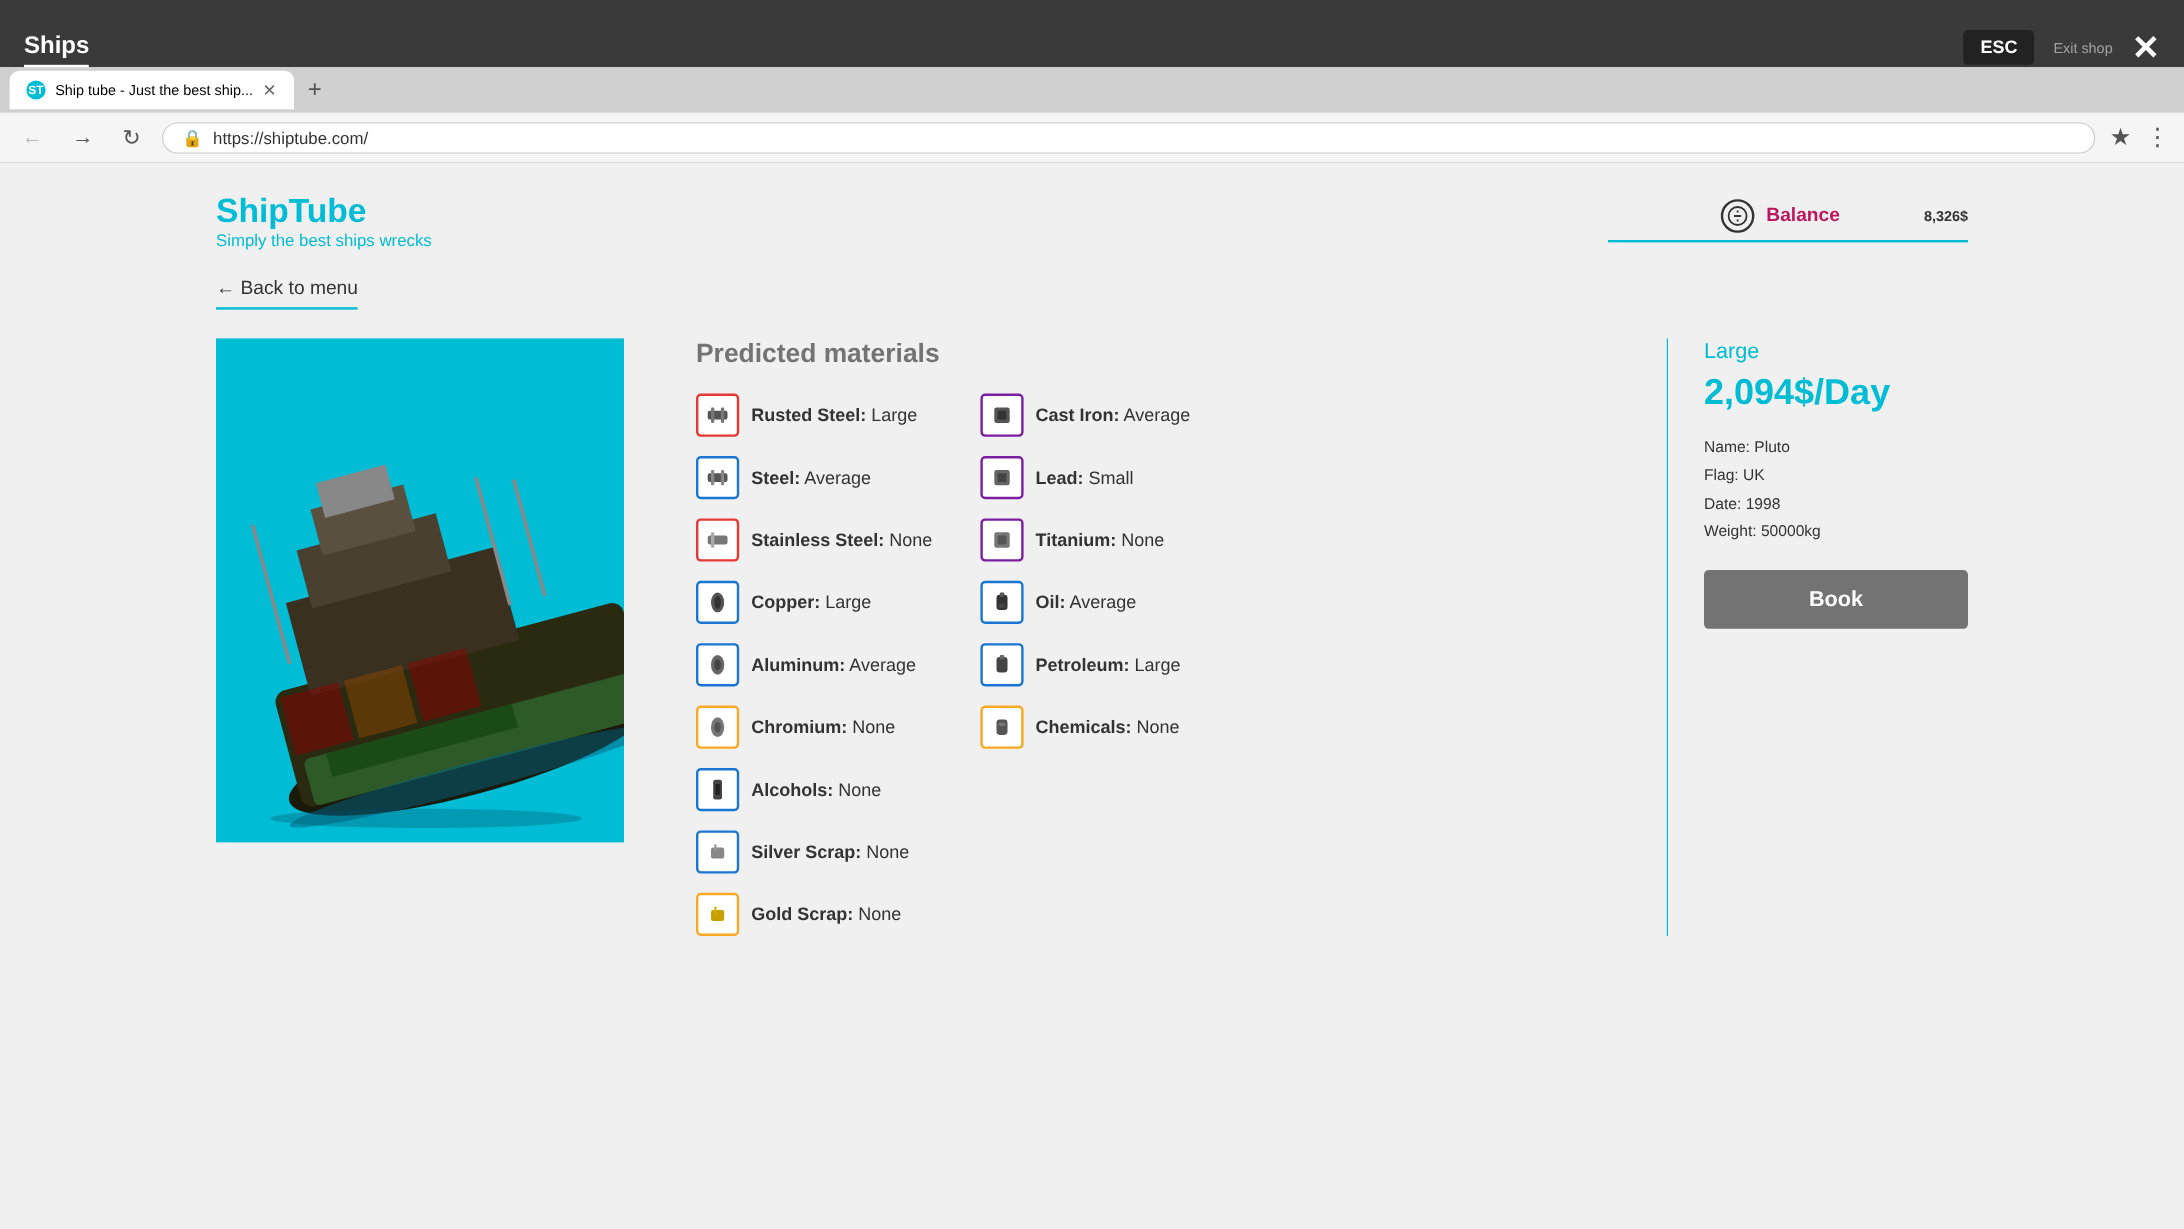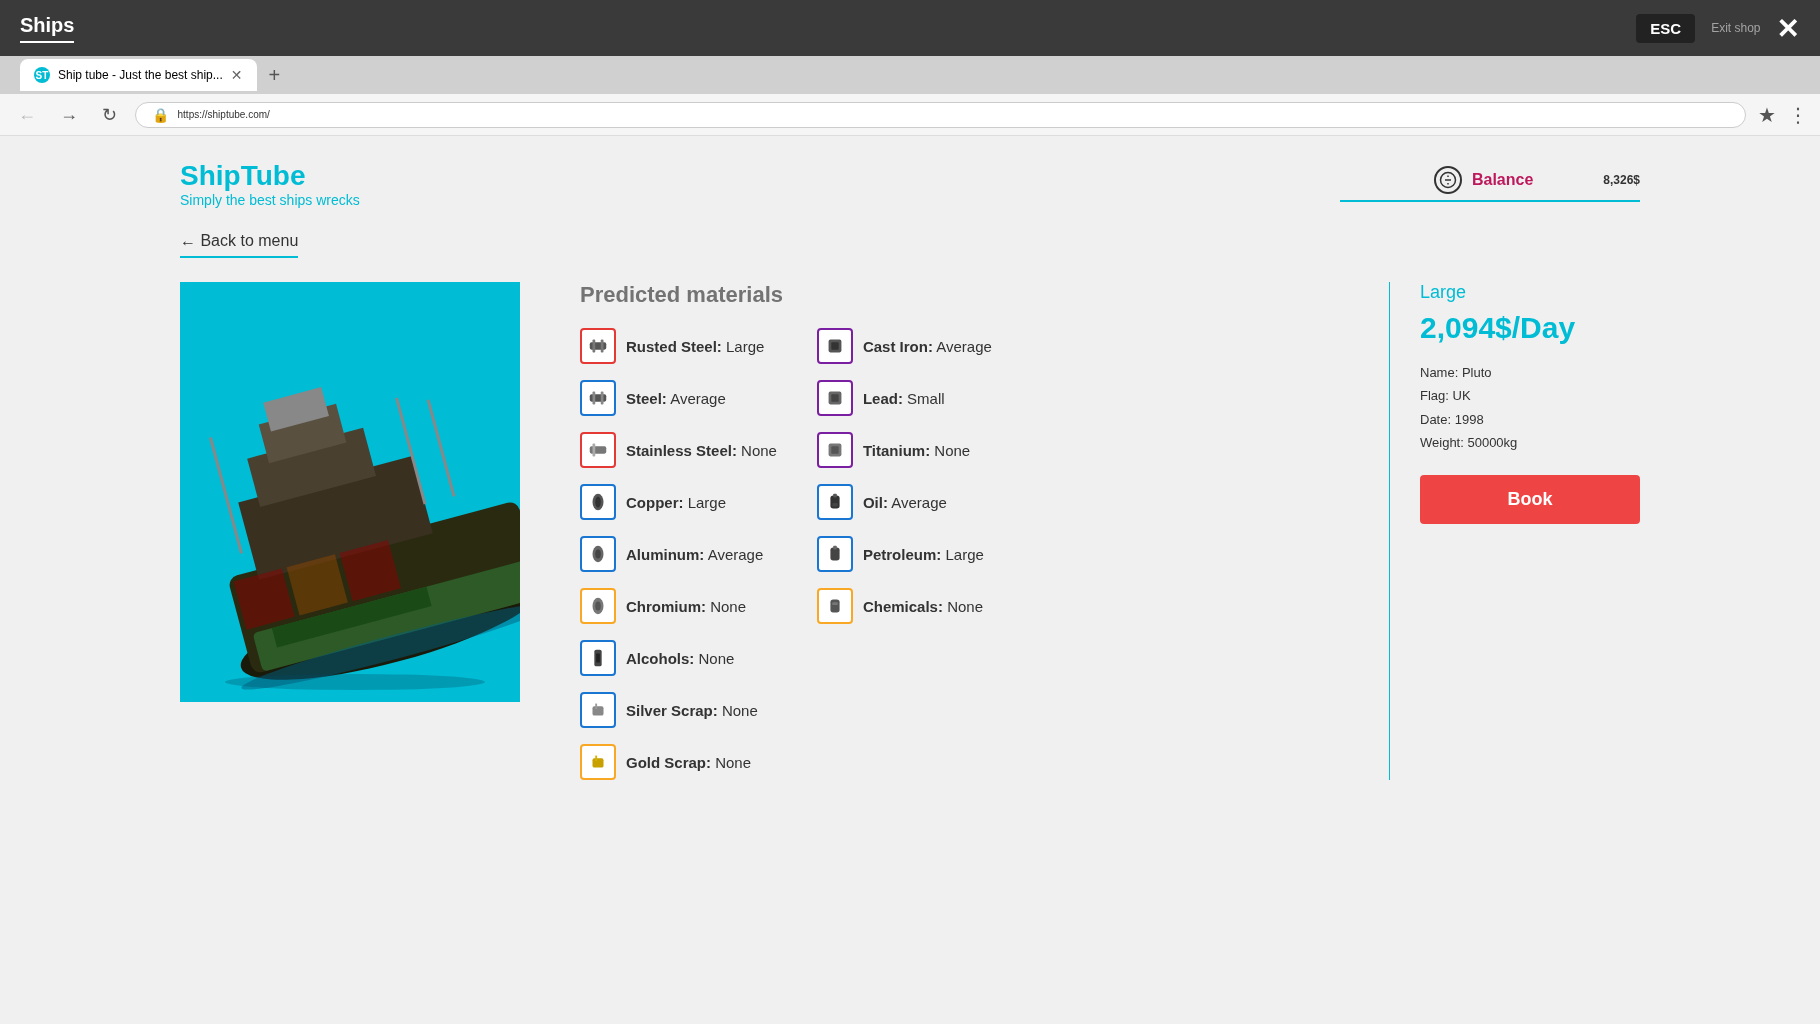--- a/index.html
+++ b/index.html
@@ -3,22 +3,22 @@
   <meta charset="utf-8">
   <style>
     * { box-sizing: border-box; margin: 0; padding: 0; }
     body { font-family: Arial, sans-serif; background: #f0f0f0; width: 1820px; min-height: 1024px; }
 
     
     .title-bar {
       background: #3a3a3a;
       height: 56px;
       display: flex;
-      align-items: center;
-      padding: 16px 20px;
+      align-items: flex-end;
+      padding: 0 20px;
       justify-content: space-between;
     }
     .title-bar-left {
       display: flex;
       align-items: center;
     }
     .app-title {
       color: white;
       font-size: 20px;
       font-weight: bold;
@@ -64,21 +64,20 @@
     .tab {
       background: white;
       border-radius: 8px 8px 0 0;
       padding: 6px 14px;
       display: flex;
       align-items: center;
       gap: 8px;
       font-size: 13px;
       min-width: 200px;
       height: 32px;
-      margin-left: 12px;
     }
     .tab-favicon {
       width: 16px;
       height: 16px;
       background: #00bcd4;
       border-radius: 50%;
       display: inline-flex;
       align-items: center;
       justify-content: center;
       color: white;
@@ -131,21 +130,21 @@
       background: white;
       border: 1px solid #ccc;
       border-radius: 20px;
       padding: 4px 16px;
       font-size: 14px;
       display: flex;
       align-items: center;
       gap: 8px;
     }
     .lock-icon { color: #555; font-size: 14px; }
-    .address-text { color: #333; font-size: 10px; }
+    .address-text { color: #333; font-size: 14px; }
     .star-icon { font-size: 20px; color: #555; cursor: pointer; }
     .dots-menu { font-size: 20px; color: #555; cursor: pointer; }
 
     
     .page-content {
       background: #f0f0f0;
       padding: 24px 180px;
       min-height: 820px;
     }
 
@@ -297,21 +296,21 @@
     .ship-info {
       font-size: 13px;
       color: #333;
       margin-bottom: 20px;
       line-height: 1.8;
     }
     .ship-info span {
       font-weight: normal;
     }
     .book-btn {
-      background: #ef4444;
+      background: #737373;
       color: white;
       border: none;
       width: 100%;
       padding: 14px;
       font-size: 18px;
       font-weight: bold;
       border-radius: 4px;
       cursor: pointer;
     }
   </style>

